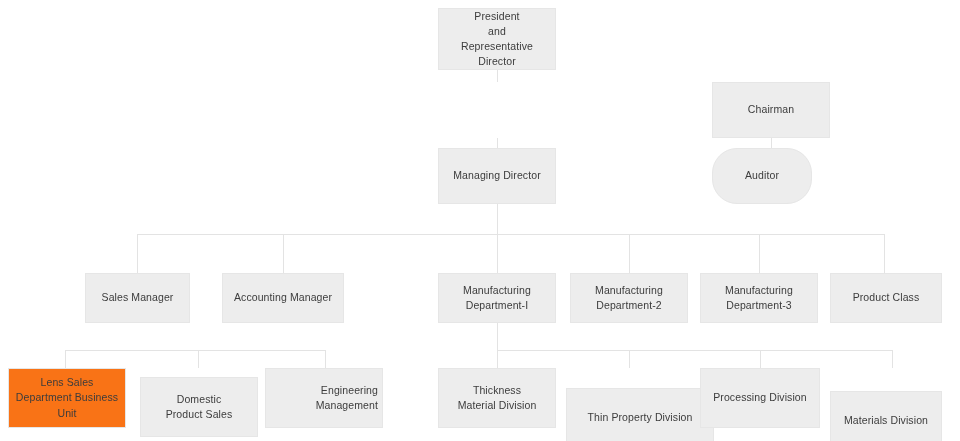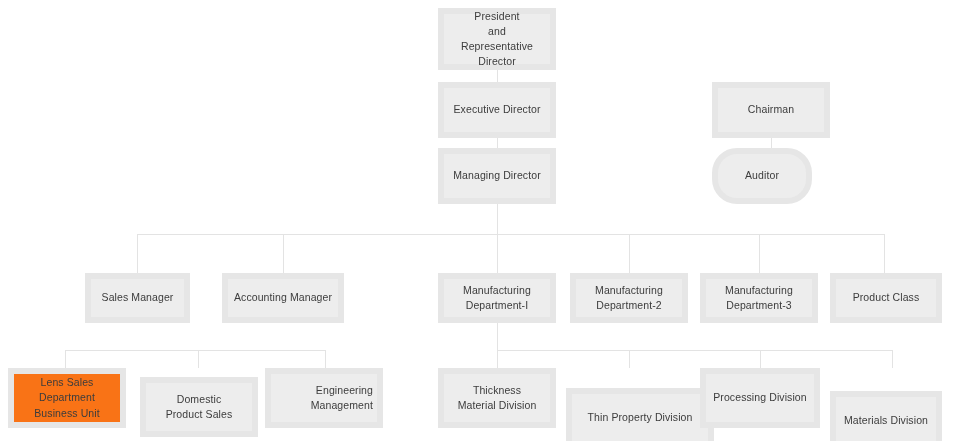--- a/index.html
+++ b/index.html
@@ -15,21 +15,21 @@
     position: relative;
     width: 960px;
     height: 441px;
     background: #ffffff;
     overflow: hidden;
   }
   .node {
     position: absolute;
     box-sizing: border-box;
     background: #ededed;
-    border: 6px solid #22c55e;
+    border: 1px solid #22c55e;
     display: flex;
     align-items: center;
     justify-content: center;
     text-align: center;
     color: #3c3c3c;
     font-size: 10.5px;
     line-height: 1.45;
     letter-spacing: 0.1px;
     padding: 2px 4px;
     -webkit-font-smoothing: antialiased;
@@ -67,23 +67,20 @@
     <div class="conn v" style="left: 497px; top: 323px; background: rgb(227, 227, 227); height: 27px;"></div>
     <div class="conn h" style="left: 497px; top: 350px; background: rgb(227, 227, 227); width: 395px;"></div>
     <div class="conn v" style="left: 497px; top: 350px; background: rgb(227, 227, 227); height: 18px;"></div>
     <div class="conn v" style="left: 629px; top: 350px; background: rgb(227, 227, 227); height: 18px;"></div>
     <div class="conn v" style="left: 760px; top: 350px; background: rgb(227, 227, 227); height: 18px;"></div>
     <div class="conn v" style="left: 892px; top: 350px; background: rgb(227, 227, 227); height: 18px;"></div>
     <div class="node" style="left: 438px; top: 8px; width: 118px; height: 62px; background: rgb(237, 237, 237); border-color: rgb(230, 230, 230); color: rgb(60, 60, 60);">
       <span class="node-label">President
 and
 Representative Director</span>
-    </div>
-    <div class="node" style="left: 438px; top: 82px; width: 118px; height: 56px; background: rgb(237, 237, 237); border-color: rgb(230, 230, 230); color: rgb(60, 60, 60);">
-      <span class="node-label">Executive Director</span>
     </div>
     <div class="node" style="left: 438px; top: 148px; width: 118px; height: 56px; background: rgb(237, 237, 237); border-color: rgb(230, 230, 230); color: rgb(60, 60, 60);">
       <span class="node-label">Managing Director</span>
     </div>
     <div class="node" style="left: 712px; top: 82px; width: 118px; height: 56px; background: rgb(237, 237, 237); border-color: rgb(230, 230, 230); color: rgb(60, 60, 60); text-align: center;">
       <span class="node-label">Chairman</span>
     </div>
     <div class="node" style="left: 712px; top: 148px; width: 100px; height: 56px; background: rgb(237, 237, 237); border-color: rgb(230, 230, 230); color: rgb(60, 60, 60); border-radius: 25px;">
       <span class="node-label">Auditor</span>
     </div>

